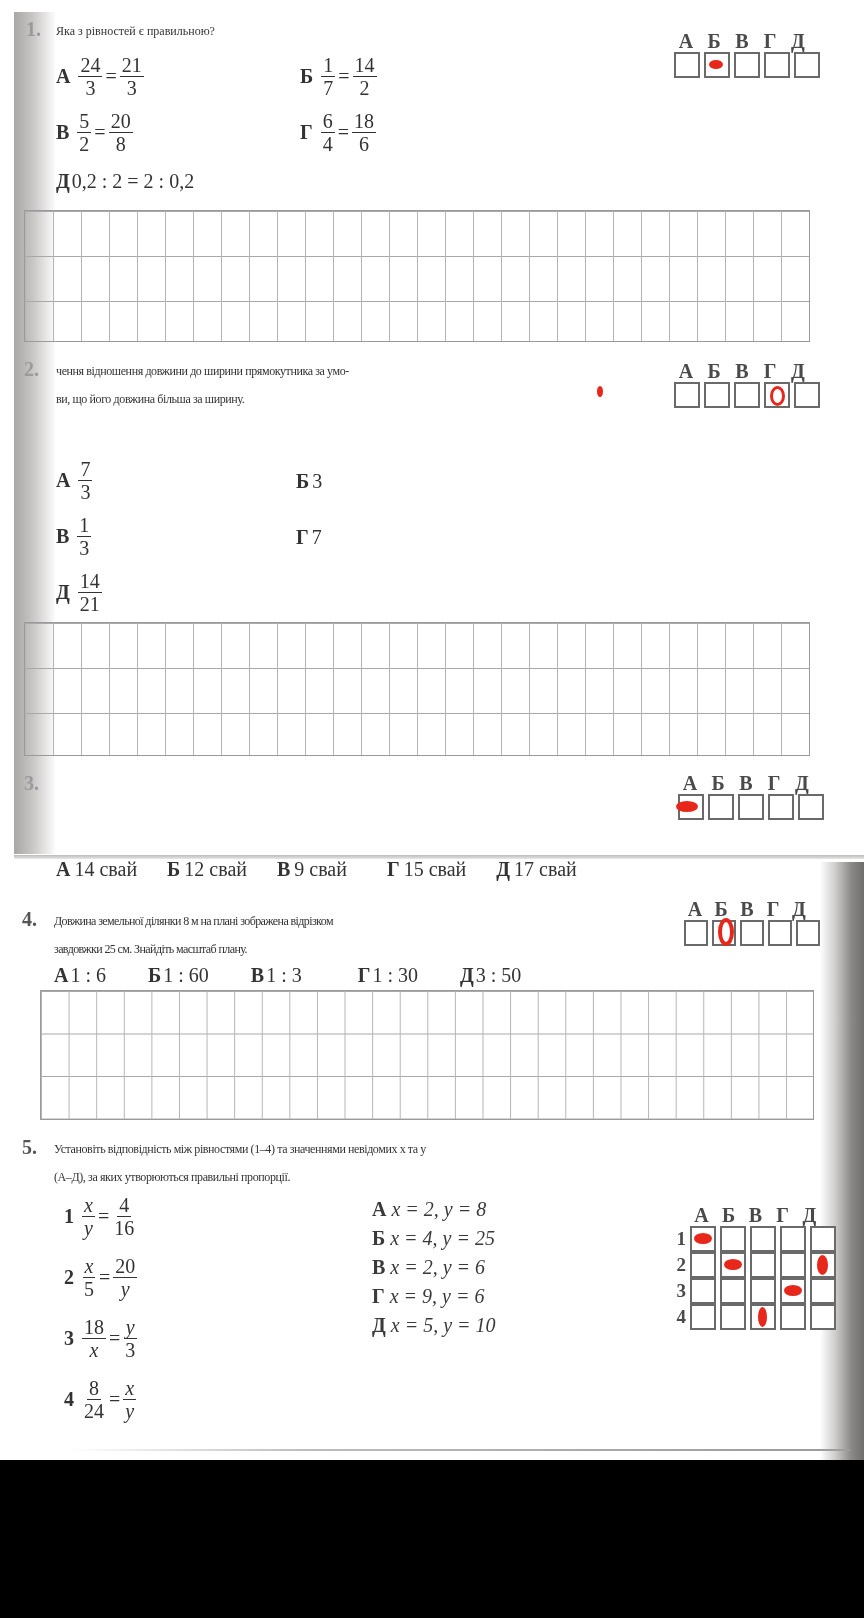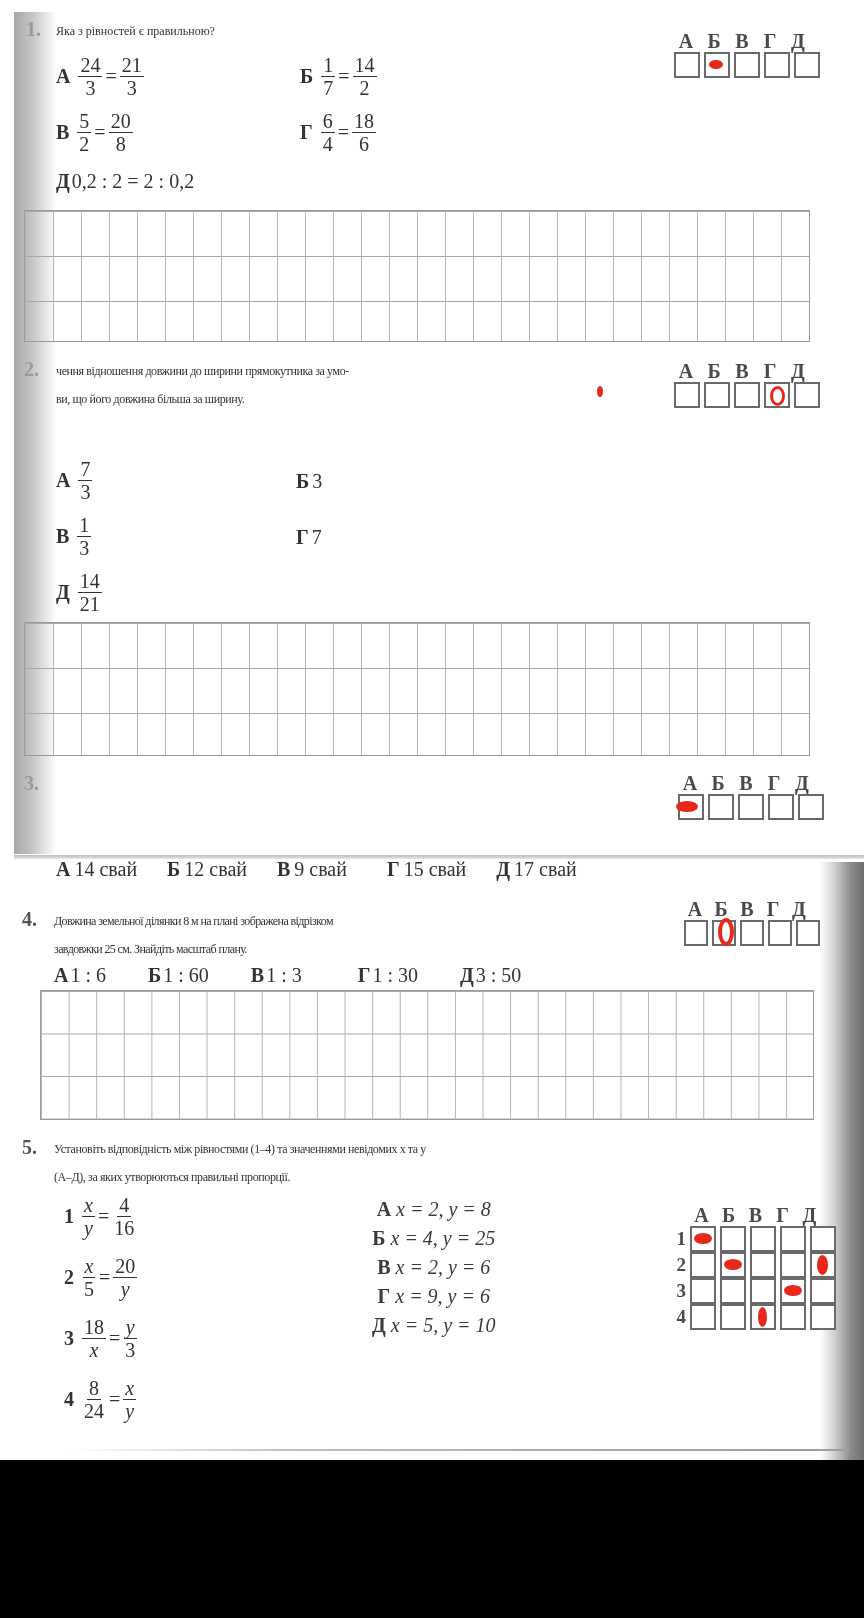--- a/index.html
+++ b/index.html
@@ -323,21 +323,21 @@
           <span class="d">24</span>
         </span>
       <span class="eq">=</span>
       <span class="frac it">
           <span class="n">x</span>
           <span class="d">y</span>
         </span>
     </div>
   </div>
 
-  <div class="abs" style="left:372px;top:1195px;line-height:29px;font-size:20px;text-align:center;">
+  <div class="abs" style="left:372px;top:1195px;line-height:29px;font-size:20px;">
     <div><b>А</b> <span class="it">x = 2, y = 8</span></div>
     <div><b>Б</b> <span class="it">x = 4, y = 25</span></div>
     <div><b>В</b> <span class="it">x = 2, y = 6</span></div>
     <div><b>Г</b> <span class="it">x = 9, y = 6</span></div>
     <div><b>Д</b> <span class="it">x = 5, y = 10</span></div>
   </div>
 
   <div class="ans" style="left:672px;top:1204px;">
     <div class="hdr" style="margin-left:16px">
       <span style="width:27px">А</span>

